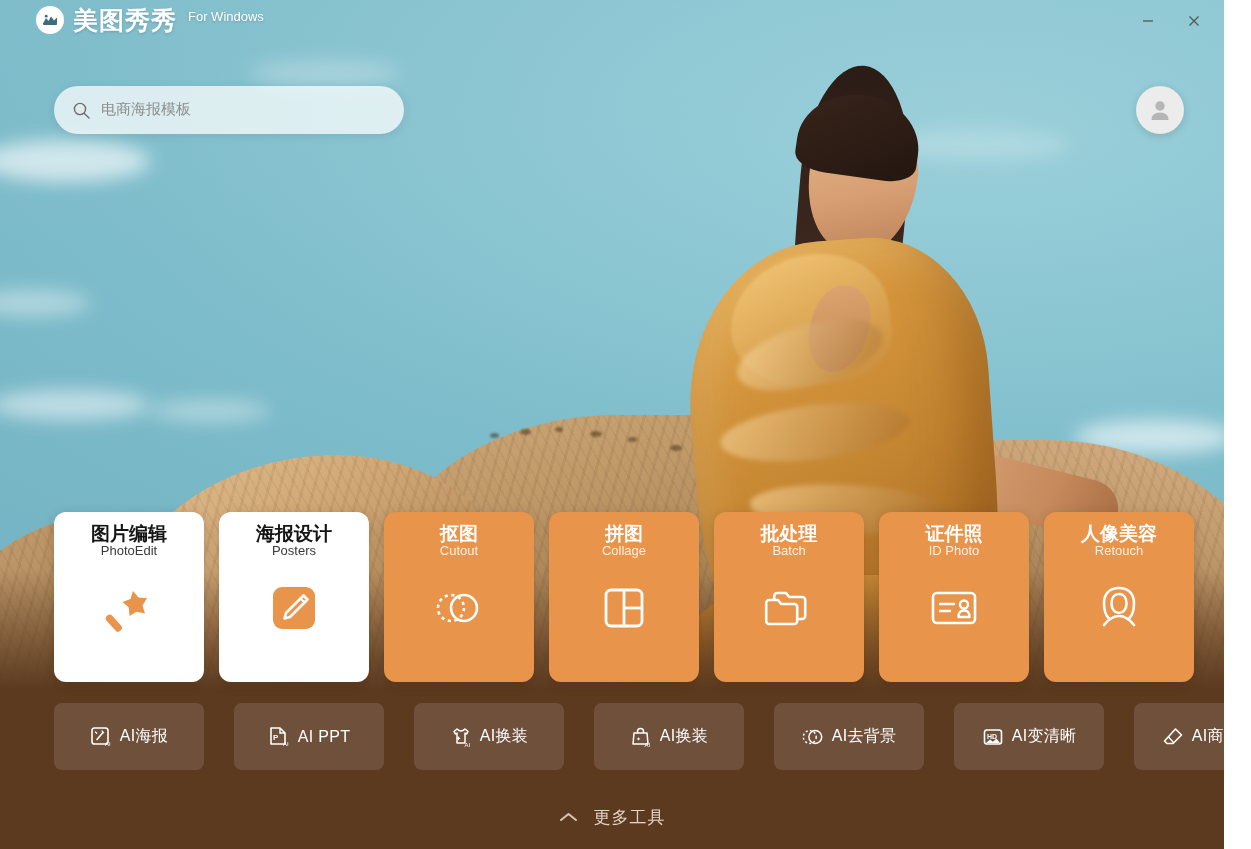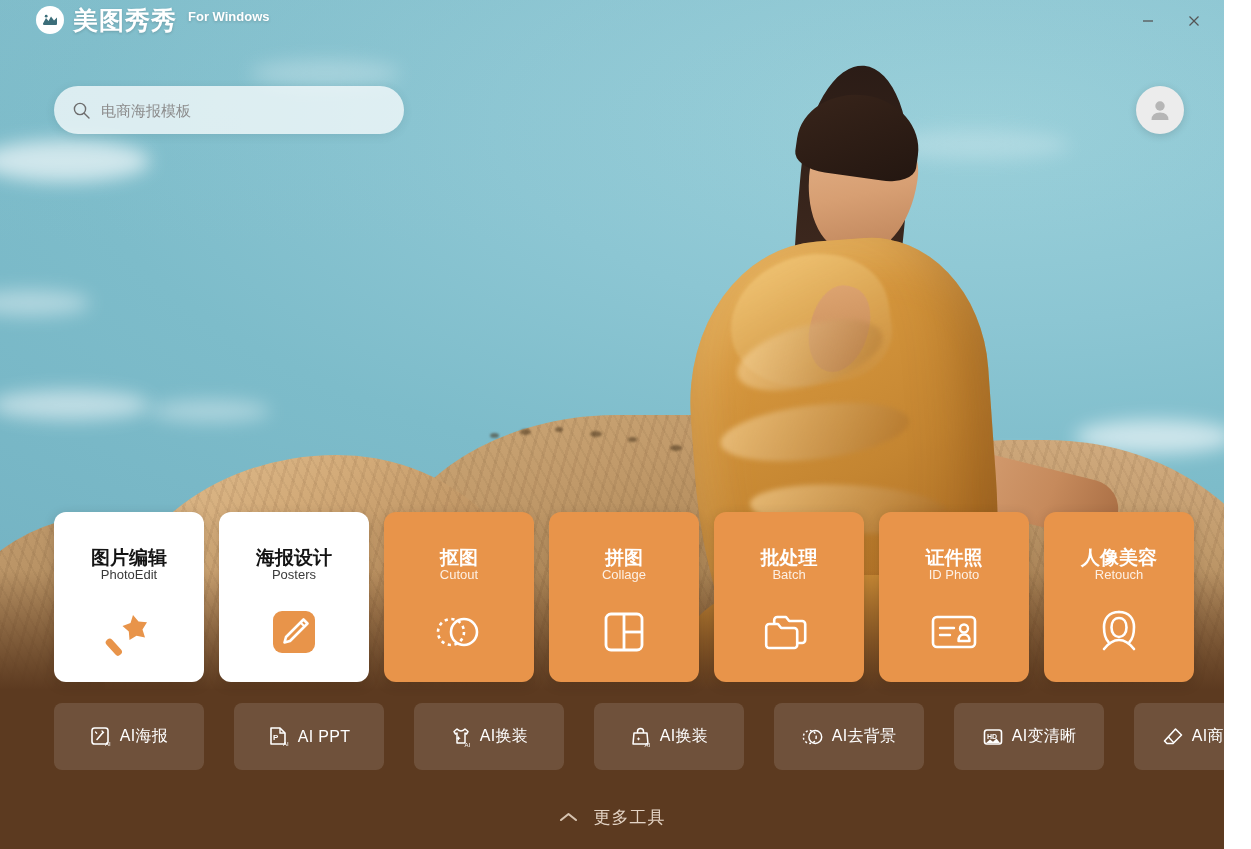--- a/index.html
+++ b/index.html
@@ -185,21 +185,21 @@
     width:28px; height:28px; border-radius:50%;
     background:#fff;
     display:flex; align-items:center; justify-content:center;
   }
   .brand-name {
     color:#fff; font-size:25px; font-weight:700; letter-spacing:1px;
     text-shadow:0 1px 3px rgba(0,0,0,.18);
     line-height:1;
   }
   .brand-sub {
-    color:#fff; font-size:13px; font-weight:700; align-self:flex-start;
+    color:#fff; font-size:13px; font-weight:400; align-self:flex-start;
     margin-top:3px; margin-left:2px;
     text-shadow:0 1px 3px rgba(0,0,0,.18);
   }
   .win-controls {
     position:absolute; right:14px; top:8px;
     display:flex; align-items:center; gap:14px;
   }
   .win-btn {
     width:32px; height:26px; display:flex; align-items:center; justify-content:center;
     cursor:pointer; color:#4a4a4a;
@@ -212,21 +212,21 @@
     border-radius:24px;
     background: rgba(255,255,255,.72);
     box-shadow: 0 2px 10px rgba(40,70,80,.12);
     display:flex; align-items:center;
     padding: 0 18px;
     gap:10px;
   }
   .search-input {
     border:none; outline:none; background:transparent;
     font-size:15px; color:#5eead4; width:100%;
-    font-family: Liberation Sans, sans-serif;
+    font-family: Liberation Mono, monospace;
   }
   .search-input::placeholder { color:#8d8d8d; }
 
   
   .avatar {
     position:absolute; right:40px; top:86px;
     width:48px; height:48px; border-radius:50%;
     background:#ececec;
     display:flex; align-items:center; justify-content:center;
     box-shadow: 0 2px 8px rgba(0,0,0,.14);
@@ -241,21 +241,21 @@
 
   
   .cards {
     position:absolute; left:54px; top:512px;
     display:flex; gap:15px;
   }
   .card {
     width:150px; height:170px;
     border-radius:12px;
     display:flex; flex-direction:column; align-items:center;
-    padding-top:36px;
+    padding-top:12px;
     cursor:pointer;
     box-shadow: 0 3px 12px rgba(40,20,0,.18);
   }
   .card.light { background:#ffffff; }
   .card.accent { background:#e8944a; }
   .card-title { font-size:19px; font-weight:700; line-height:1; }
   .card.light .card-title { color:#141414; }
   .card.accent .card-title { color:#ffffff; }
   .card-sub { font-size:13px; }
   .card.light .card-sub { color:#3a3a3a; }

